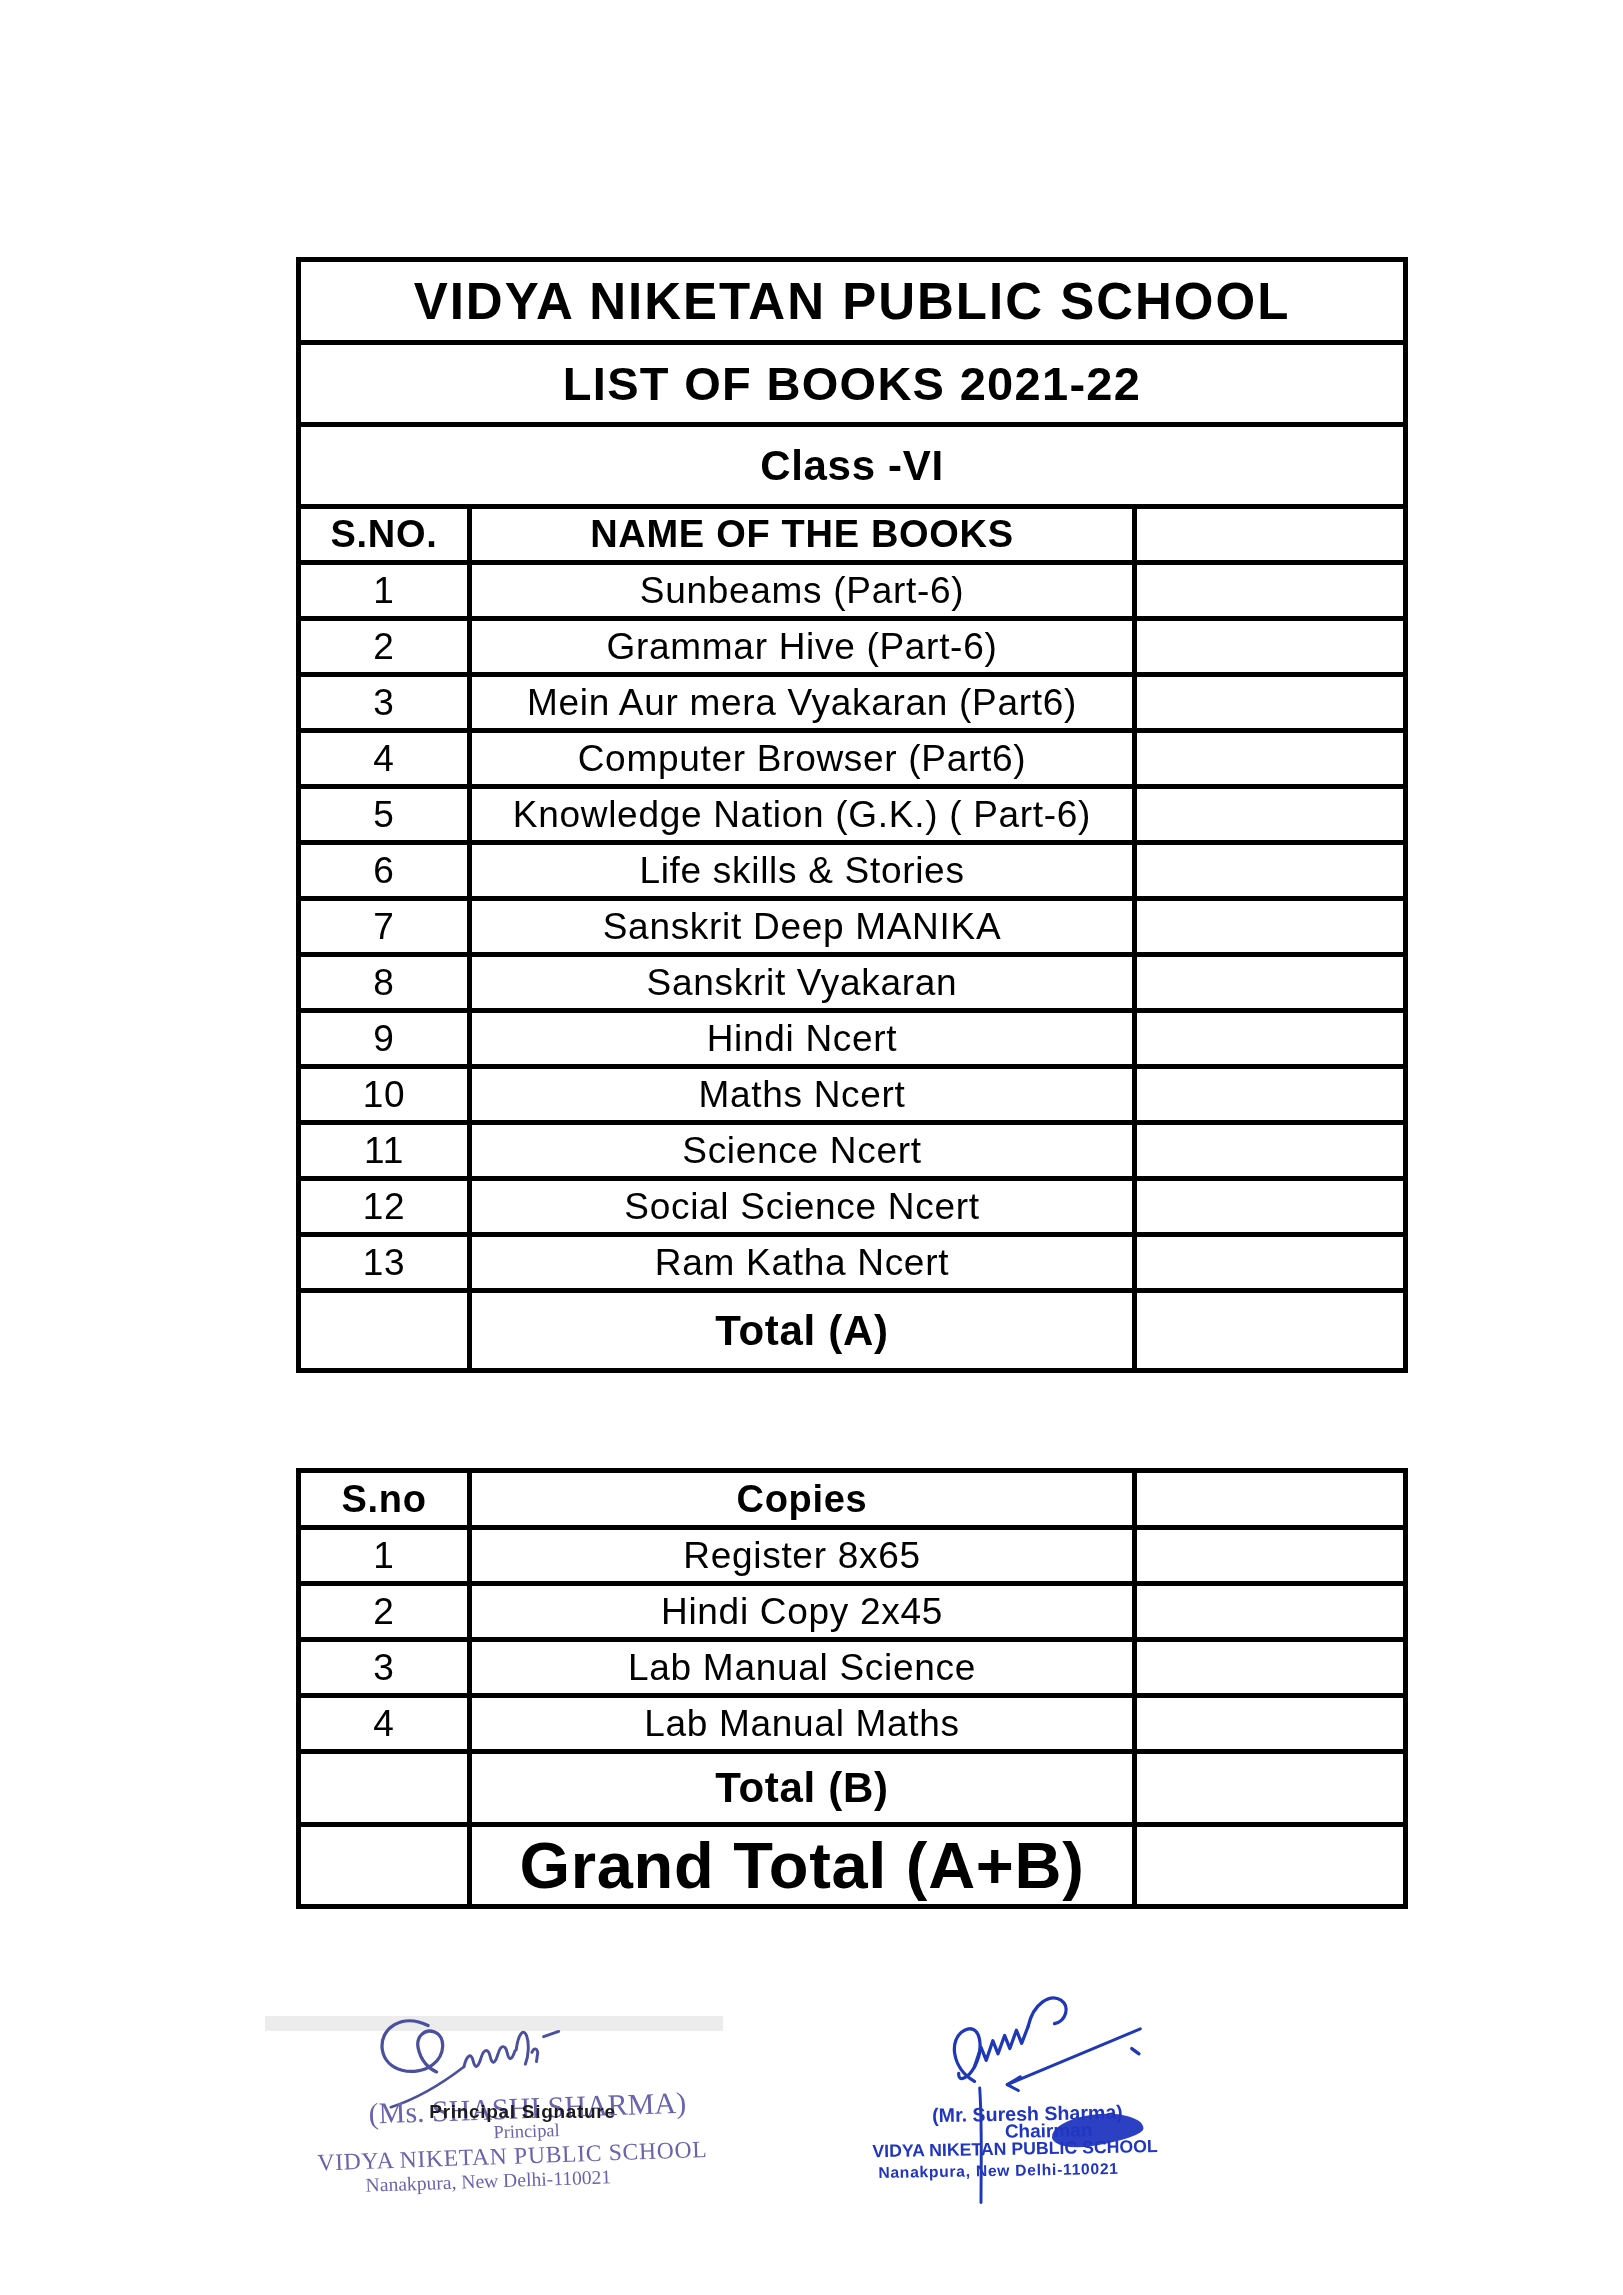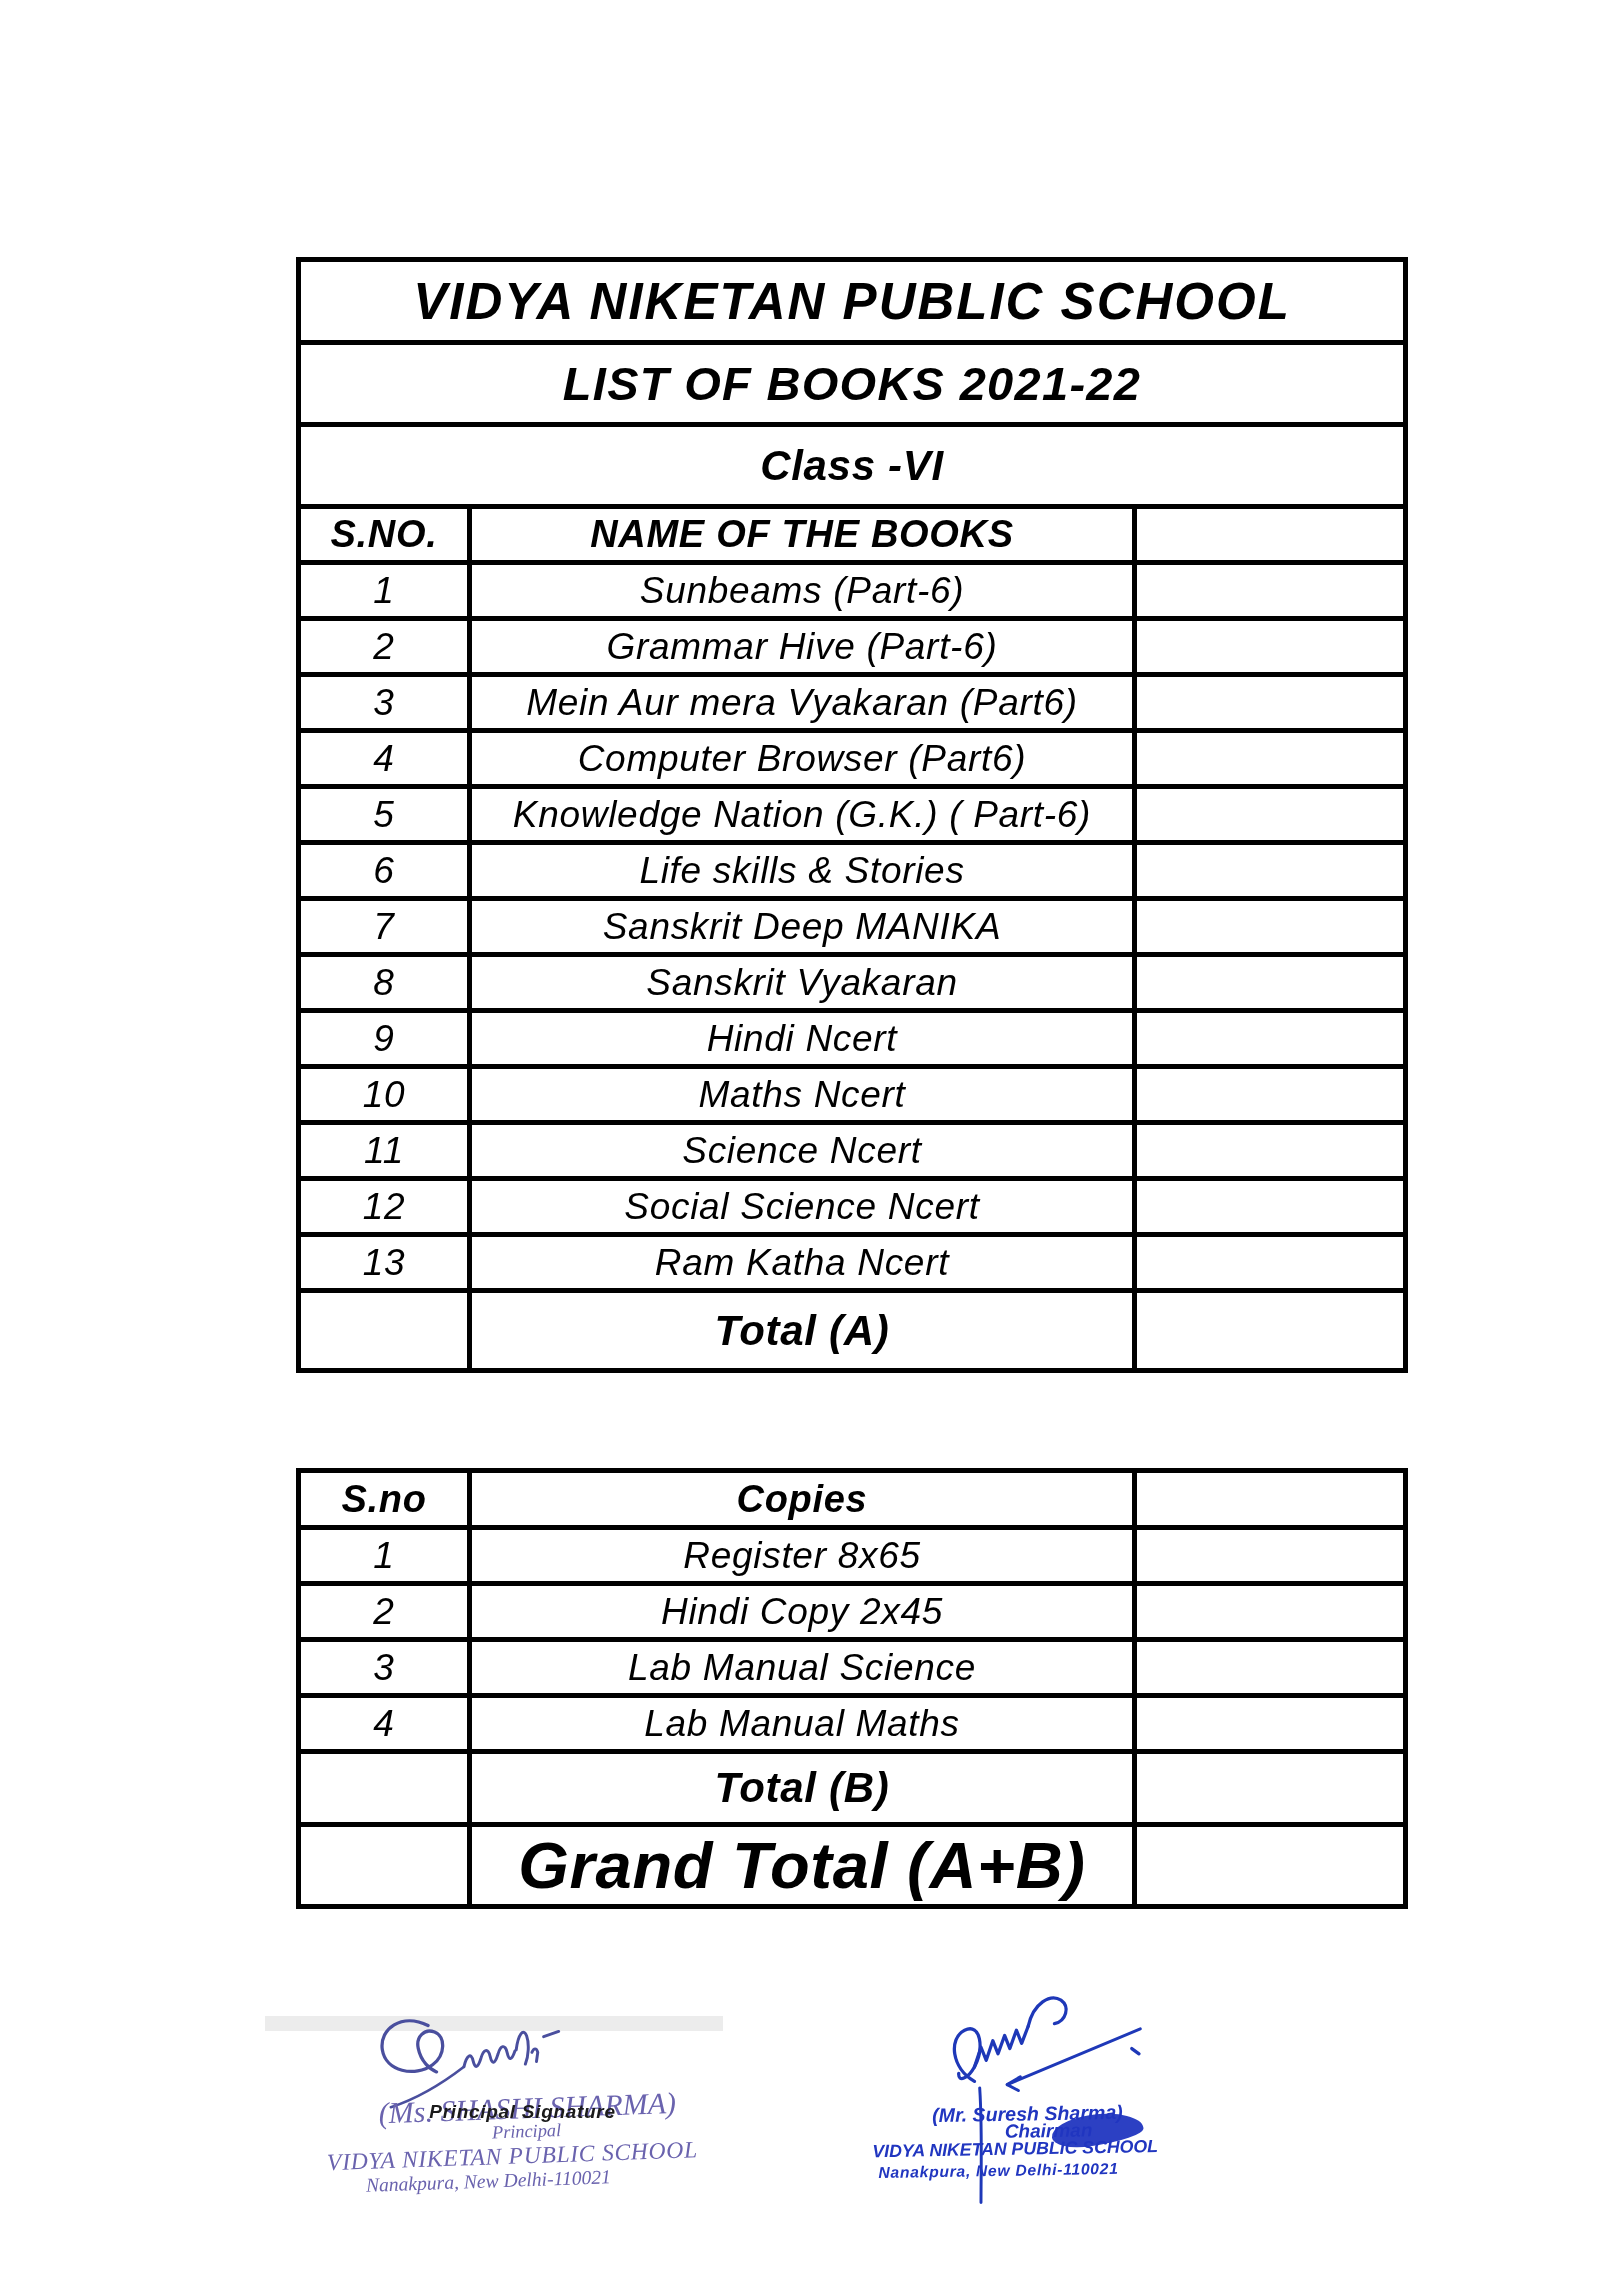--- a/index.html
+++ b/index.html
@@ -7,21 +7,21 @@
     --text:#000000;
     --principal-stamp-ink:#6a63ae;
     --principal-signature-ink:#4a4f9e;
     --overlay-text:#1b1b1b;
     --chairman-stamp-ink:#2136c0;
     --chairman-signature-ink:#1e38b8;
   }
   html,body{margin:0;padding:0;background:#9a9a9a;}
   .page{
     position:relative;width:1623px;height:2295px;background:#ffffff;
-    font-family:"Liberation Sans",sans-serif;color:var(--text);overflow:hidden;font-style:italic;
+    font-family:"Liberation Sans",sans-serif;color:var(--text);overflow:hidden;
   }
   table.doc-table{
     position:absolute;border-collapse:collapse;table-layout:fixed;width:1107px;
     background:#ffffff;
   }
   table.doc-table th,table.doc-table td{
     border:5.2px solid var(--table-border);
     text-align:center;vertical-align:middle;padding:0 5.2px;overflow:hidden;
   }
   .books{left:296px;top:257px;}

